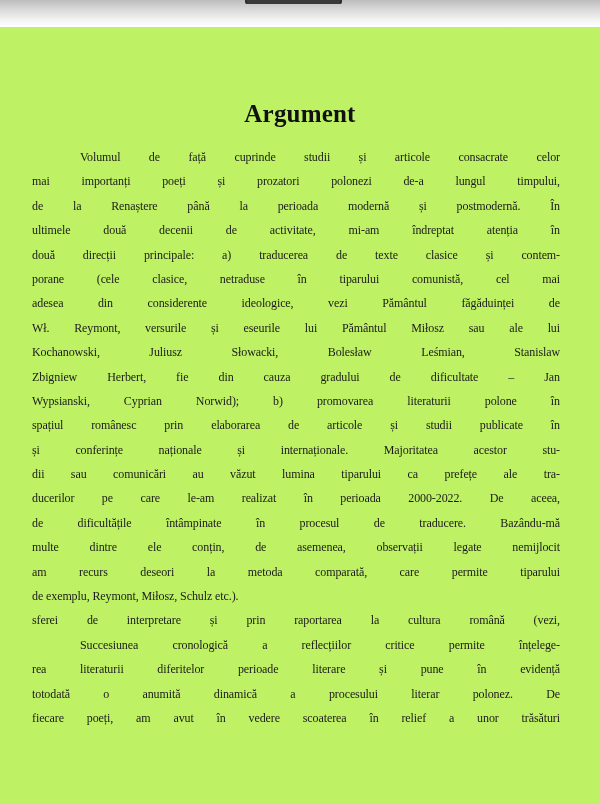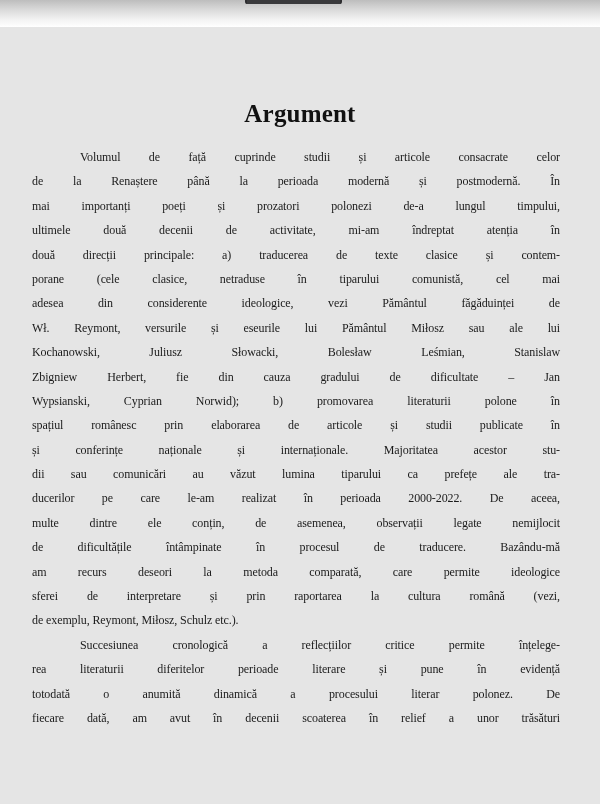--- a/index.html
+++ b/index.html
@@ -4,21 +4,21 @@
 <style>
   html, body {
     margin: 0;
     padding: 0;
     background: #ffffff;
   }
   .page {
     position: relative;
     width: 600px;
     height: 804px;
-    background: #e5e5e5;
+    background: #bef264;
     overflow: hidden;
     font-family: "Liberation Serif", "DejaVu Serif", serif;
   }
   .top-shade {
     position: absolute;
     top: 0; left: 0; right: 0;
     height: 27px;
     background: linear-gradient(to bottom, #bdbdbd 0%, #d9d9d9 35%, #f4f4f4 75%, #ffffff 100%);
     pointer-events: none;
   }
@@ -74,37 +74,37 @@
 </style>
 </head>
 <body>
 
 <div class="page">
   <div class="top-shade"></div>
   <div class="tab-remnant"></div>
   <h1 class="heading">Argument</h1>
   <div class="text-block">
       <div class="line indent"><span>Volumul de față cuprinde studii și articole consacrate celor</span></div>
+      <div class="line"><span>mai importanți poeți și prozatori polonezi de-a lungul timpului,</span></div>
       <div class="line"><span>de la Renaștere până la perioada modernă și postmodernă. În</span></div>
-      <div class="line"><span>mai importanți poeți și prozatori polonezi de-a lungul timpului,</span></div>
       <div class="line"><span>ultimele două decenii de activitate, mi-am îndreptat atenția în</span></div>
       <div class="line"><span>două direcții principale: a) traducerea de texte clasice și contem-</span></div>
       <div class="line"><span>porane (cele clasice, netraduse în tiparului comunistă, cel mai</span></div>
       <div class="line"><span>adesea din considerente ideologice, vezi </span><span class="it">Pământul făgăduinței</span><span> de</span></div>
       <div class="line"><span>Wł. Reymont, versurile și eseurile lui Pământul Miłosz sau ale lui</span></div>
       <div class="line"><span>Kochanowski, Juliusz Słowacki, Bolesław Leśmian, Stanislaw</span></div>
       <div class="line"><span>Zbigniew Herbert, fie din cauza gradului de dificultate – Jan</span></div>
       <div class="line"><span>Wypsianski, Cyprian Norwid); b) promovarea literaturii polone în</span></div>
       <div class="line"><span>spațiul românesc prin elaborarea de articole și studii publicate în</span></div>
       <div class="line"><span>și conferințe naționale și internaționale. Majoritatea acestor stu-</span></div>
       <div class="line"><span>dii sau comunicări au văzut lumina tiparului ca prefețe ale tra-</span></div>
       <div class="line"><span>ducerilor pe care le-am realizat în perioada 2000-2022. De aceea,</span></div>
+      <div class="line"><span>de dificultățile întâmpinate în procesul de traducere. Bazându-mă</span></div>
       <div class="line"><span>multe dintre ele conțin, de asemenea, observații legate nemijlocit</span></div>
-      <div class="line"><span>de dificultățile întâmpinate în procesul de traducere. Bazându-mă</span></div>
-      <div class="line"><span>am recurs deseori la metoda comparată, care permite ideologice</span></div>
+      <div class="line"><span>am recurs deseori la metoda comparată, care permite tiparului</span></div>
+      <div class="line end"><span>de exemplu, Reymont, Miłosz, Schulz etc.).</span></div>
       <div class="line"><span>sferei de interpretare și prin raportarea la cultura română (vezi,</span></div>
-      <div class="line end"><span>de exemplu, Reymont, Miłosz, Schulz etc.).</span></div>
       <div class="line indent"><span>Succesiunea cronologică a reflecțiilor critice permite înțelege-</span></div>
       <div class="line"><span>rea literaturii diferitelor perioade literare și pune în evidență</span></div>
       <div class="line"><span>totodată o anumită dinamică a procesului literar polonez. De</span></div>
-      <div class="line"><span>fiecare dată, am avut în decenii scoaterea în relief a unor trăsături</span></div>
+      <div class="line"><span>fiecare poeți, am avut în vedere scoaterea în relief a unor trăsături</span></div>
     </div>
 </div>
 
 </body></html>

